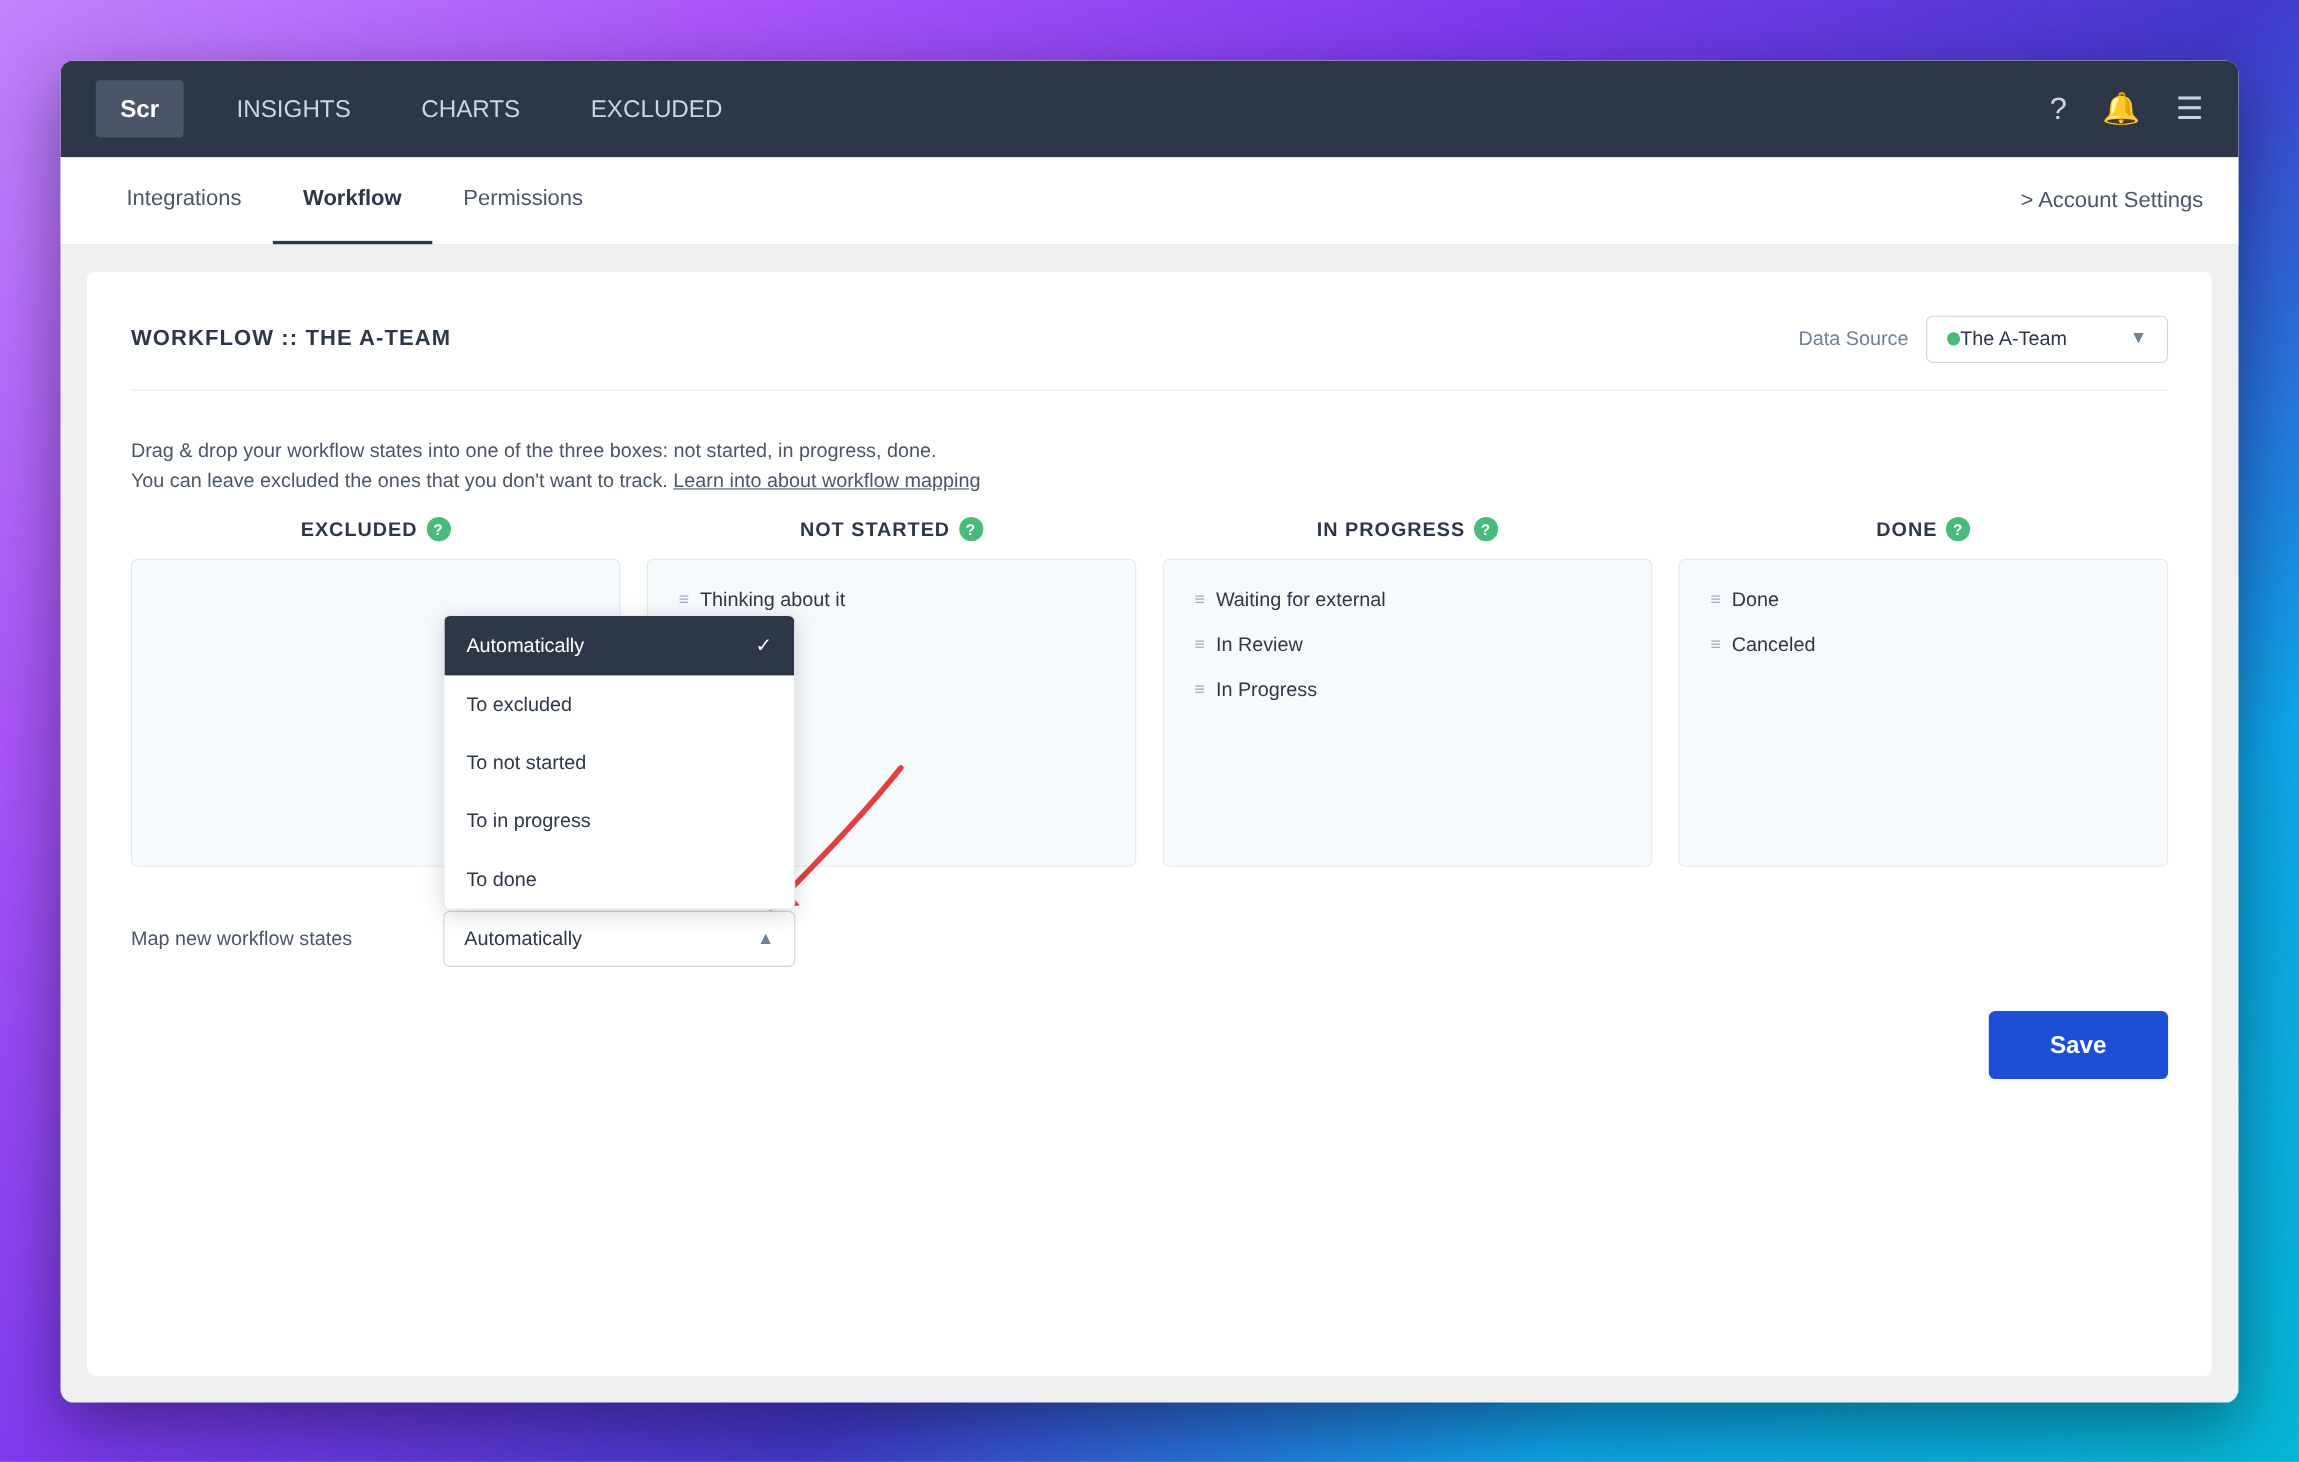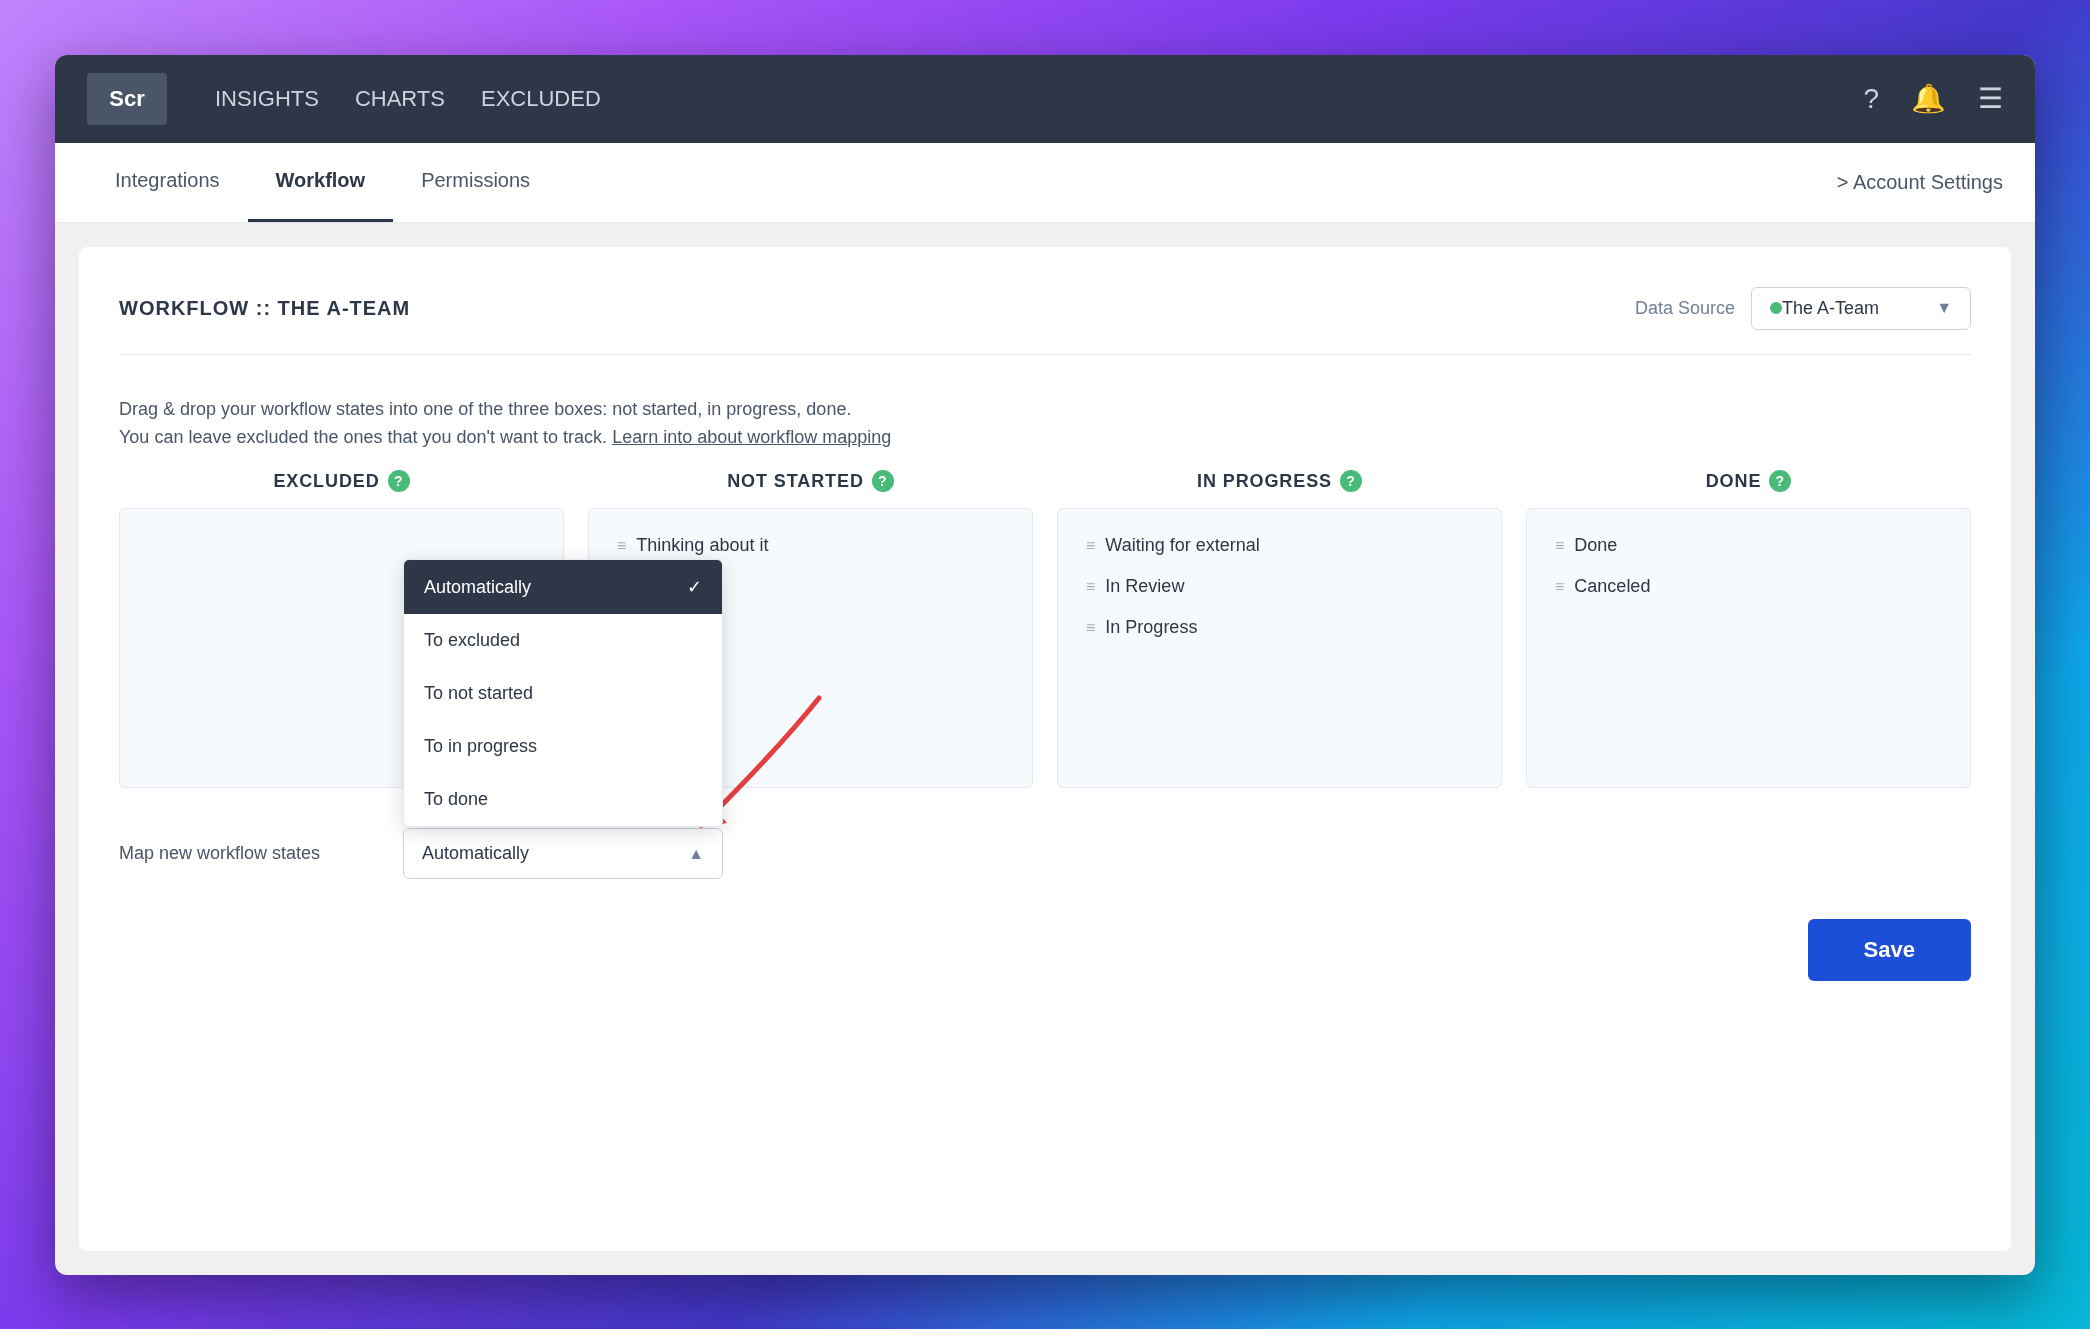--- a/index.html
+++ b/index.html
@@ -39,21 +39,21 @@
       font-weight: 700;
       width: 80px;
       height: 52px;
       display: flex;
       align-items: center;
       justify-content: center;
       border-radius: 4px;
     }
     .nav-links {
       display: flex;
-      gap: 36px;
+      gap: 64px;
     }
     .nav-link {
       color: #cbd5e0;
       font-size: 22px;
       font-weight: 500;
       cursor: pointer;
       text-decoration: none;
     }
     .nav-icons {
       margin-left: auto;

